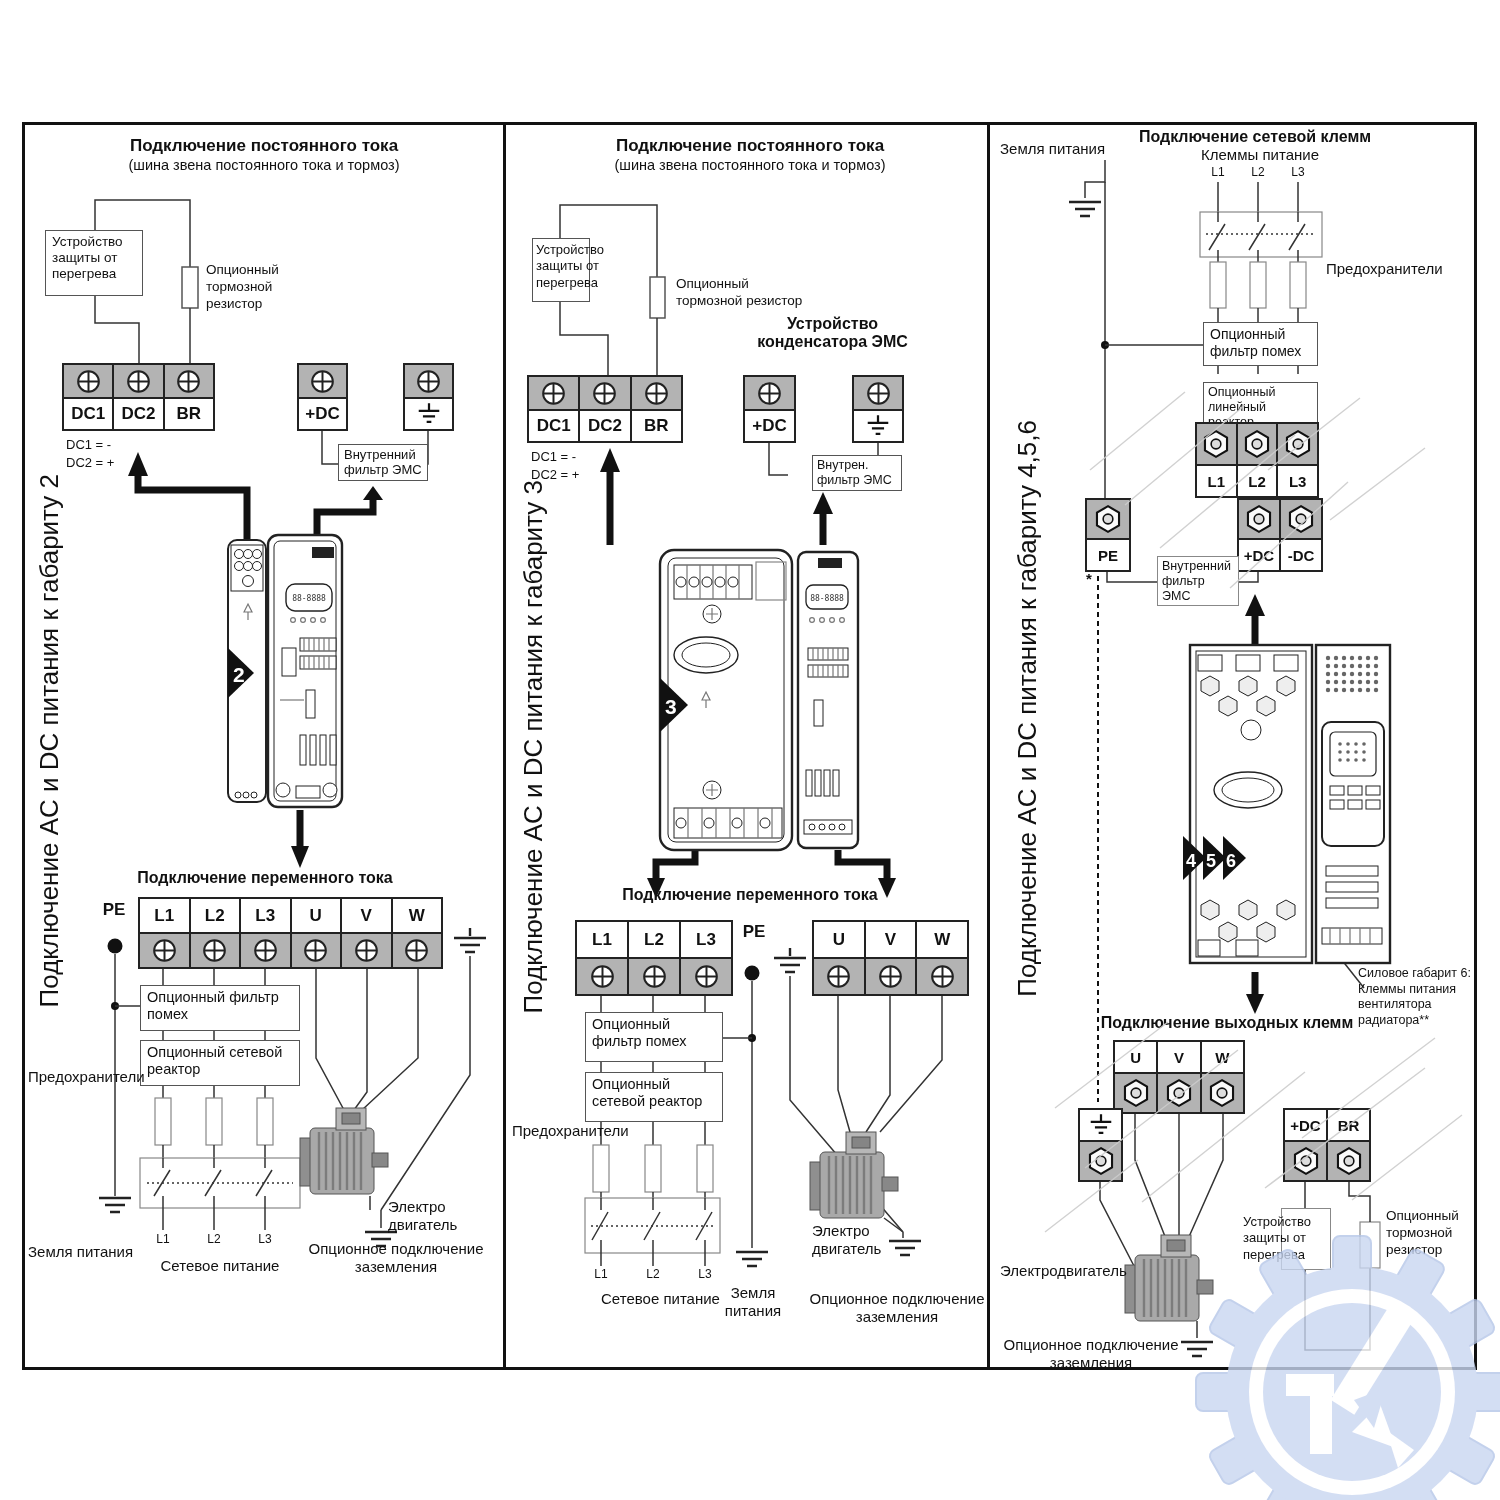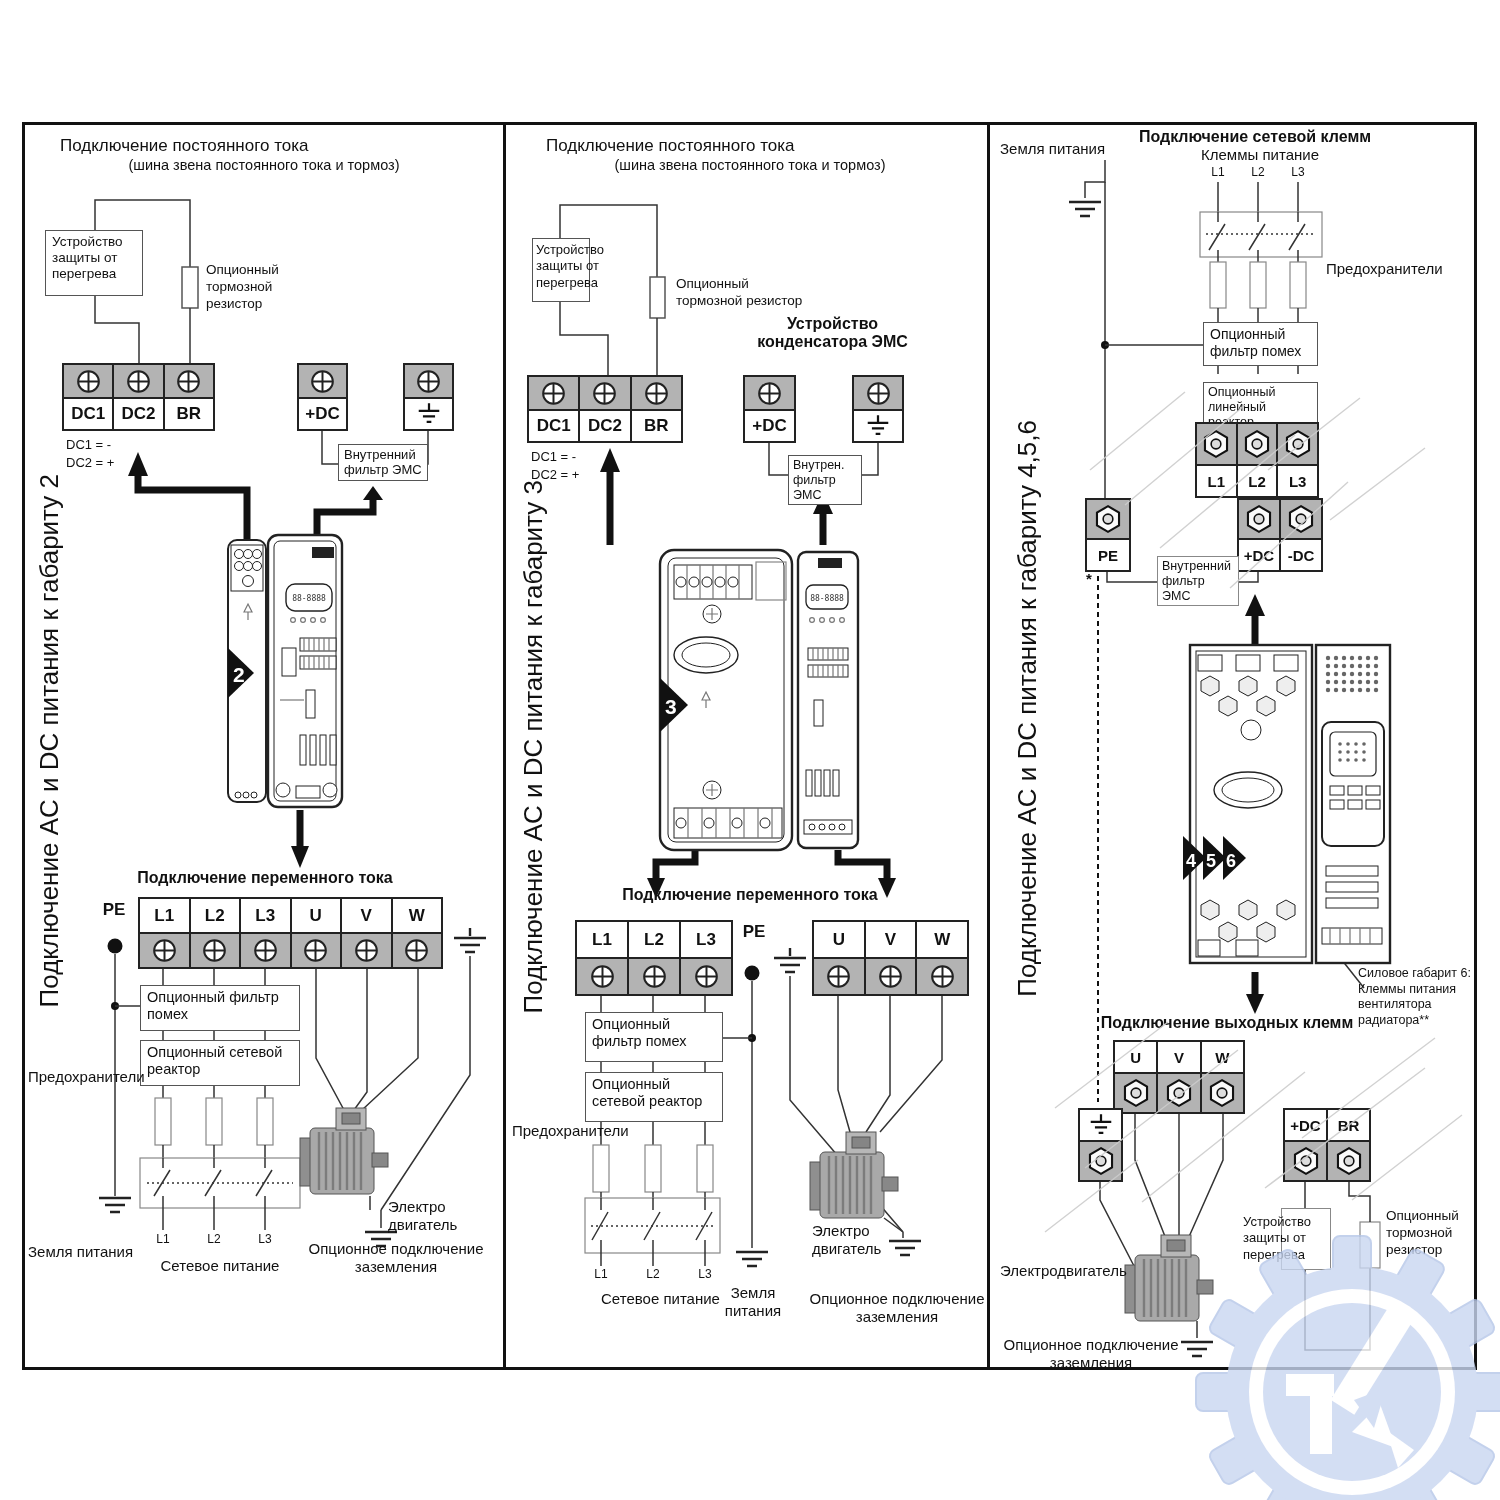--- a/index.html
+++ b/index.html
@@ -1,21 +1,21 @@
 <!DOCTYPE html>
 <html><head>
 <meta charset="utf-8">
 <style>
   html,body{margin:0;padding:0;background:#fff}
   #stage{position:relative;width:1500px;height:1500px;background:#fff;
          font-family:"Liberation Sans",sans-serif;color:#111;overflow:hidden}
   .abs{position:absolute}
   .panel{position:absolute;top:122px;height:1248px;border:3px solid #111;box-sizing:border-box}
   svg.layer{position:absolute;left:0;top:0;pointer-events:none}
-  .t1{font-weight:400;font-size:17px;text-align:left}
+  .t1{font-weight:700;font-size:17px;text-align:center}
   .t2{font-size:14.5px;text-align:center}
   .h2{font-weight:700;font-size:16px;text-align:center}
   .lab{font-size:15px;line-height:1.2}
   .lab-c{font-size:15px;line-height:1.2;text-align:center}
   .lab-s{font-size:12px;line-height:1.15;text-align:center}
   .note{font-size:13px;line-height:1.25}
   .lbox{border:1.5px solid #555;background:#fff;font-size:14.5px;padding:3px 6px;line-height:1.18;box-sizing:border-box}
   .lbox.small{font-size:12.5px;padding:2px 4px}
   .obox{border:1.5px solid #888;background:#fff;box-sizing:border-box}
   .vlab{writing-mode:vertical-rl;transform:rotate(180deg);font-size:26px;white-space:nowrap}
@@ -590,21 +590,21 @@
         </div>
       </div>
     <div class="r" style="height:30px">
         <div class="cell">
           <svg class="gsym" viewBox="0 0 30 26">
             <path d="M15 1 V9 M4 9 H26 M8.5 15 H21.5 M12.5 21 H17.5"></path>
           </svg>
         </div>
       </div>
   </div>
-  <div class="abs lbox small" style="left:788px;top:455px;width:74px">Внутрен. фильтр ЭМС</div>
+  <div class="abs lbox small" style="left:812px;top:455px;width:90px">Внутрен. фильтр ЭМС</div>
 
   <div class="abs h2" style="left:560px;top:886px;width:380px">Подключение переменного тока</div>
   <div class="tb" style="left:575px;top:920px;width:158px">
     <div class="r" style="height:35px">
       <div class="cell">L1</div>
       <div class="cell">L2</div>
       <div class="cell">L3</div>
     </div>
     <div class="r gray" style="height:35px">
       <div class="cell">

